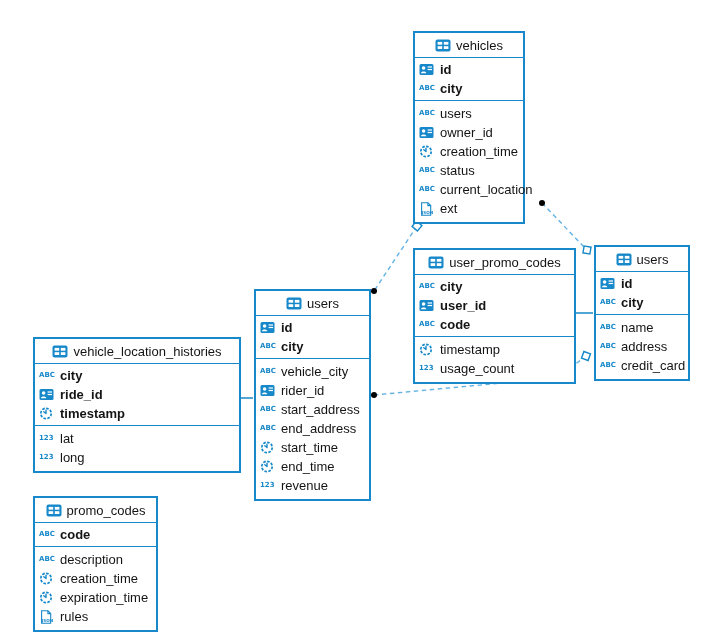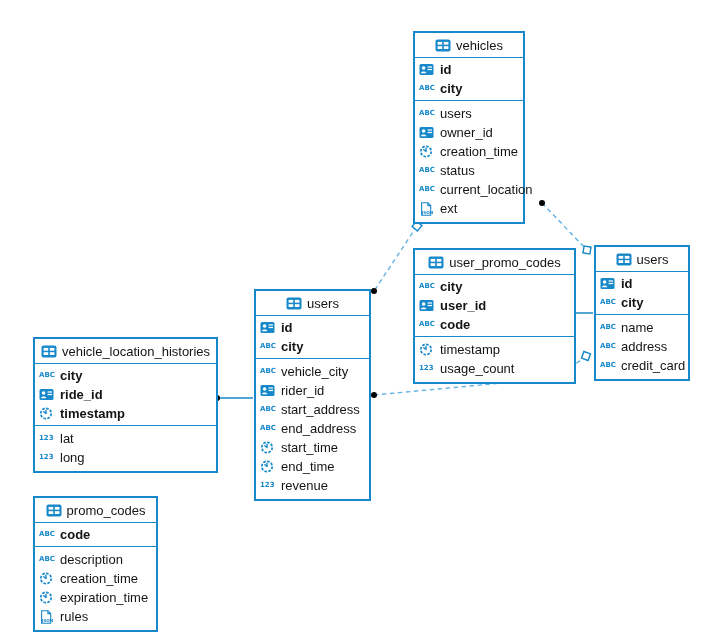--- a/index.html
+++ b/index.html
@@ -345,21 +345,21 @@
           <span class="col-label">end_time</span>
         </div>
         <div class="col-row">
           <span class="icn">
             <span class="ticon">123</span>
           </span>
           <span class="col-label">revenue</span>
         </div>
       </div>
     </div>
-    <div class="db-table" style="left: 33px; top: 337px; width: 185px;">
+    <div class="db-table" style="left: 33px; top: 337px; width: 208px;">
       <div class="tbl-header">
         <span class="hdr-icn">
           <svg width="16" height="13" viewBox="0 0 16 13">
             <rect x="0.5" y="0.5" width="15" height="12" rx="2" fill="#1788c9"></rect>
             <rect x="2.6" y="2.9" width="4.6" height="2.8" fill="#fff"></rect>
             <rect x="8.8" y="2.9" width="4.6" height="2.8" fill="#fff"></rect>
             <rect x="2.6" y="7.2" width="4.6" height="2.8" fill="#fff"></rect>
             <rect x="8.8" y="7.2" width="4.6" height="2.8" fill="#fff"></rect>
           </svg>
         </span>

